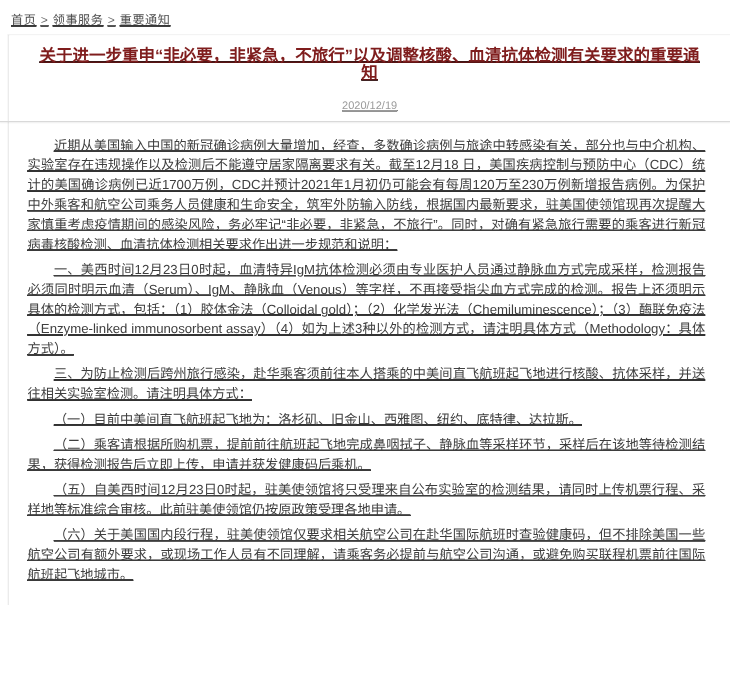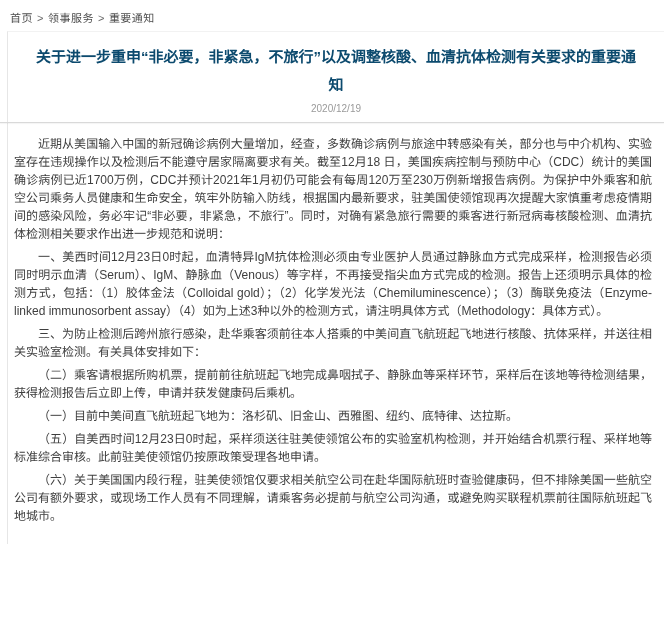--- a/index.html
+++ b/index.html
@@ -1,15 +1,15 @@
 <!DOCTYPE html>
 <html lang="zh-CN"><head>
 <meta charset="utf-8">
 <style>
-  * { margin: 0; padding: 0; box-sizing: border-box; }
+  * { margin: 0; padding: 0; box-sizing: border-box; text-decoration: underline; }
   html, body {
     width: 664px; height: 627px;
     background: #ffffff;
     font-family: "Liberation Sans", "DejaVu Sans", sans-serif;
     overflow: hidden;
   }
   .page { width: 664px; height: 627px; overflow: hidden; background: #fff; }
 
   
   .breadcrumb {
@@ -25,69 +25,69 @@
   
   .panel {
     margin-left: 7px;
     border-left: 1px solid #e6e6e6;
     border-top: 1px solid #f2f2f2;
   }
   .article-header { padding: 11px 24px 0 24px; }
   .article-title {
     font-size: 15px;
     font-weight: bold;
-    color: #0c4a6e;
+    color: #7f1d1d;
     text-align: center;
-    line-height: 28px;
+    line-height: 16px;
   }
   .article-date {
     font-size: 10px;
     color: #9a9a9a;
     text-align: center;
-    margin-top: 4px;
+    margin-top: 16px;
     padding-bottom: 8px;
   }
   .divider {
     height: 1px;
     background: #d9d9d9;
     box-shadow: 0 1px 1px rgba(0,0,0,0.05);
     margin-left: -8px; 
   }
 
   
   .article-body {
     padding: 7px 12px 14px 6px;
     font-size: 12px;
     color: #3e3e3e;
     line-height: 18px;
     text-align: justify;
   }
   .article-body p.para {
     text-indent: 2em;
-    margin: 5px 0;
+    margin: 5px 11px;
   }
 </style>
 </head>
 <body>
 
 <div class="page">
 
   <nav class="breadcrumb"><span class="crumb">首页</span><span class="sep">&gt;</span><span class="crumb">领事服务</span><span class="sep">&gt;</span><span class="crumb current">重要通知</span></nav>
 
   <div class="panel">
     <header class="article-header">
       <h1 class="article-title">关于进一步重申“非必要，非紧急，不旅行”以及调整核酸、血清抗体检测有关要求的重要通知</h1>
       <div class="article-date">2020/12/19</div>
     </header>
     <div class="divider"></div>
 
     <main class="article-body">
         <p class="para">近期从美国输入中国的新冠确诊病例大量增加，经查，多数确诊病例与旅途中转感染有关，部分也与中介机构、实验室存在违规操作以及检测后不能遵守居家隔离要求有关。截至12月18 日，美国疾病控制与预防中心（CDC）统计的美国确诊病例已近1700万例，CDC并预计2021年1月初仍可能会有每周120万至230万例新增报告病例。为保护中外乘客和航空公司乘务人员健康和生命安全，筑牢外防输入防线，根据国内最新要求，驻美国使领馆现再次提醒大家慎重考虑疫情期间的感染风险，务必牢记“非必要，非紧急，不旅行”。同时，对确有紧急旅行需要的乘客进行新冠病毒核酸检测、血清抗体检测相关要求作出进一步规范和说明：</p>
         <p class="para">一、美西时间12月23日0时起，血清特异IgM抗体检测必须由专业医护人员通过静脉血方式完成采样，检测报告必须同时明示血清（Serum）、IgM、静脉血（Venous）等字样，不再接受指尖血方式完成的检测。报告上还须明示具体的检测方式，包括：（1）胶体金法（Colloidal gold）；（2）化学发光法（Chemiluminescence）；（3）酶联免疫法（Enzyme-linked immunosorbent assay）（4）如为上述3种以外的检测方式，请注明具体方式（Methodology：具体方式）。</p>
-        <p class="para">三、为防止检测后跨州旅行感染，赴华乘客须前往本人搭乘的中美间直飞航班起飞地进行核酸、抗体采样，并送往相关实验室检测。有关具体安排如下：</p>
+        <p class="para">三、为防止检测后跨州旅行感染，赴华乘客须前往本人搭乘的中美间直飞航班起飞地进行核酸、抗体采样，并送往相关实验室检测。请注明具体方式：</p>
+        <p class="para">（一）目前中美间直飞航班起飞地为：洛杉矶、旧金山、西雅图、纽约、底特律、达拉斯。</p>
         <p class="para">（二）乘客请根据所购机票，提前前往航班起飞地完成鼻咽拭子、静脉血等采样环节，采样后在该地等待检测结果，获得检测报告后立即上传，申请并获发健康码后乘机。</p>
-        <p class="para">（一）目前中美间直飞航班起飞地为：洛杉矶、旧金山、西雅图、纽约、底特律、达拉斯。</p>
-        <p class="para">（五）自美西时间12月23日0时起，采样须送往驻美使领馆公布的实验室机构检测，并开始结合机票行程、采样地等标准综合审核。此前驻美使领馆仍按原政策受理各地申请。</p>
+        <p class="para">（五）自美西时间12月23日0时起，驻美使领馆将只受理来自公布实验室的检测结果，请同时上传机票行程、采样地等标准综合审核。此前驻美使领馆仍按原政策受理各地申请。</p>
         <p class="para">（六）关于美国国内段行程，驻美使领馆仅要求相关航空公司在赴华国际航班时查验健康码，但不排除美国一些航空公司有额外要求，或现场工作人员有不同理解，请乘客务必提前与航空公司沟通，或避免购买联程机票前往国际航班起飞地城市。</p>
       </main>
   </div>
 
 </div>
 
 </body></html>

